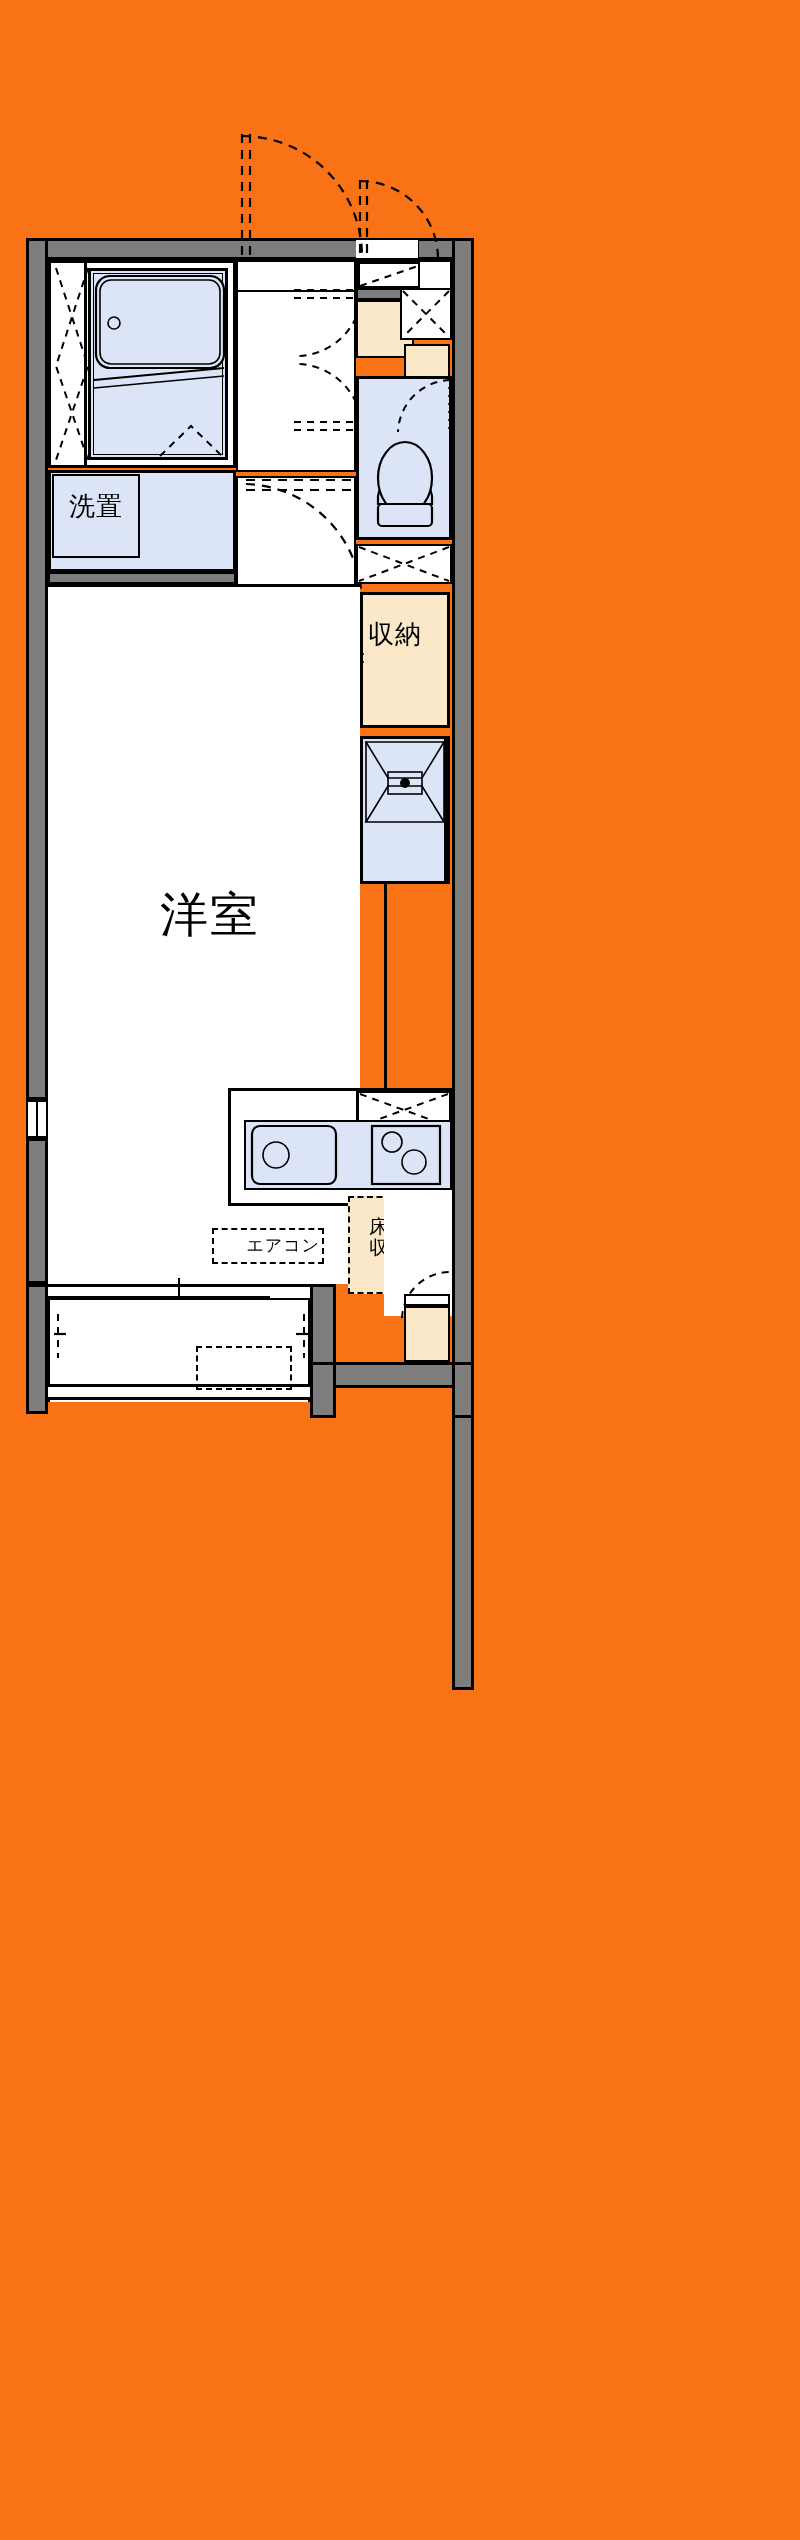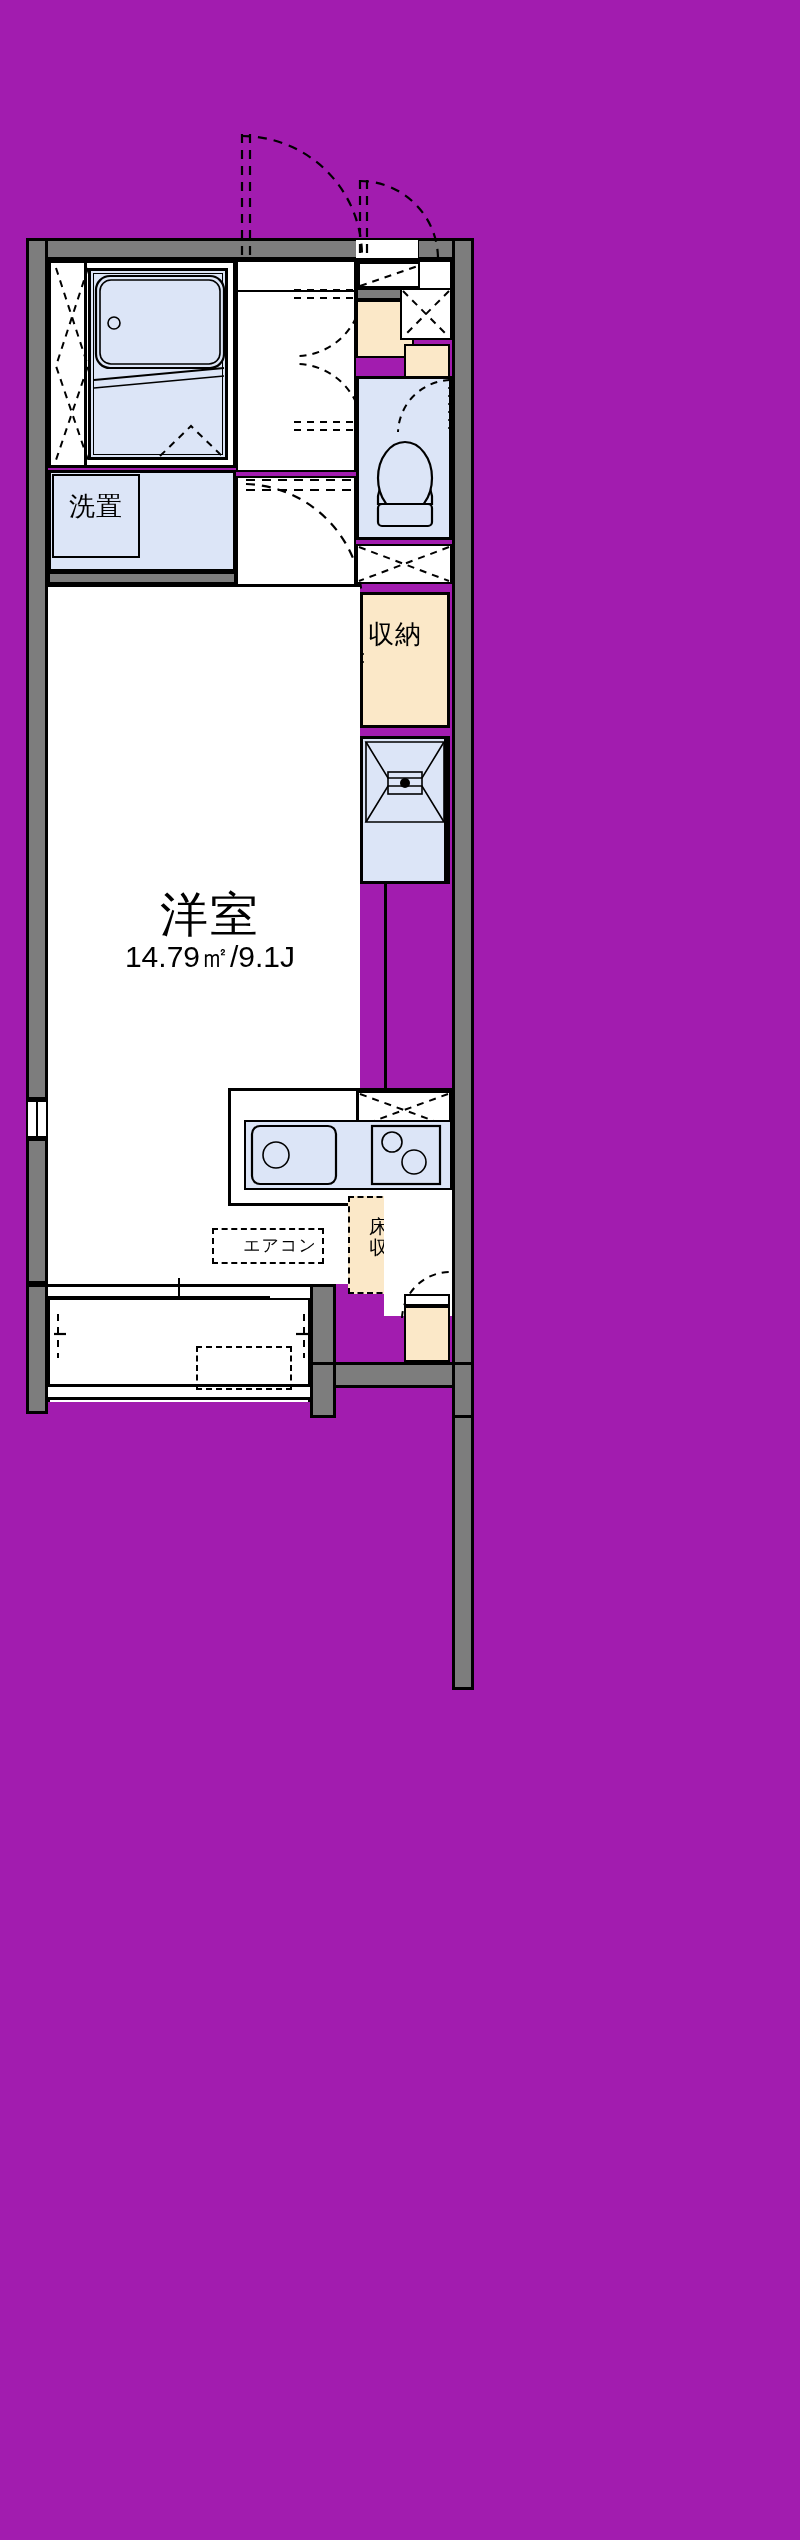--- a/index.html
+++ b/index.html
@@ -1,17 +1,17 @@
 <!DOCTYPE html>
 <html><head>
 <meta charset="utf-8">
 <style>
   html,body{margin:0;padding:0;background:#ffffff;}
   body{font-family:"Liberation Sans","DejaVu Sans",sans-serif;}
-  #stage{position:relative;width:800px;height:2540px;background:#a21caf;overflow:hidden;}
+  #stage{position:relative;width:800px;height:2540px;background:#f97316;overflow:hidden;}
   .abs{position:absolute;box-sizing:border-box;}
 
   
   .wall{background:#7d7d7d;border:3px solid #000;}
   .wall-thin{background:#7d7d7d;border:2px solid #000;}
   .blue{background:#dce5f7;border:2px solid #000;}
   .cream{background:#fbe8c8;border:2px solid #000;}
   .cream-dash{background:#fbe8c8;border:2px dashed #000;}
   .line{background:#000;}
   .dash-box{border:2px dashed #000;background:transparent;}
@@ -173,21 +173,20 @@
     <path d="M4 4 L4 84 M82 4 L82 84" class="s-stroke-thin"></path>
   </svg>
   <div class="abs line" style="left:444px; top:736px; width:3px; height:148px;"></div>
 
   <div class="abs line" style="left:384px; top:884px; width:3px; height:206px;"></div>
 
   <div class="abs" style="left:48px; top:584px; width:312px; height:700px; background:#fff;"></div>
   <div class="abs line" style="left:48px; top:584px; width:312px; height:3px;"></div>
 
   <div class="label lbl-room" style="left:90px; top:888px; width:240px;">洋室</div>
-  <div class="label lbl-area" style="left:70px; top:940px; width:280px;">14.79㎡/9.1J</div>
 
   <div class="abs" style="left:228px; top:1088px; width:224px; height:118px; background:#fff; border:3px solid #000; border-right:none;"></div>
 
   <div class="abs" style="left:356px; top:1090px; width:96px; height:40px; background:#fff; border:3px solid #000;"></div>
   <svg class="abs" style="left:356px; top:1090px;" width="96" height="40" viewBox="0 0 96 40">
     <path d="M4 4 L92 36 M92 4 L4 36" class="s-dash-thin"></path>
   </svg>
 
   <div class="abs blue" style="left:244px; top:1120px; width:208px; height:70px; border:2px solid #000;"></div>
 
@@ -200,21 +199,21 @@
     <rect x="2" y="2" width="68" height="58" class="s-fillblue"></rect>
     <circle cx="22" cy="18" r="10" class="s-stroke-thin" fill="#dce5f7"></circle>
     <circle cx="44" cy="38" r="12" class="s-stroke-thin" fill="#dce5f7"></circle>
   </svg>
 
   <div class="abs cream-dash" style="left:348px; top:1196px; width:82px; height:98px;"></div>
   <div class="label lbl-sm" style="left:348px; top:1216px; width:82px;">床下
 収納</div>
 
   <div class="abs dash-box" style="left:212px; top:1228px; width:112px; height:36px;"></div>
-  <div class="label lbl-xs" style="left:224px; top:1236px; width:112px;">エアコン</div>
+  <div class="label lbl-xs" style="left:208px; top:1236px; width:112px;text-align:right;">エアコン</div>
 
   <div class="abs" style="left:384px; top:1190px; width:68px; height:126px; background:#fff;"></div>
   <svg class="abs" style="left:400px; top:1270px;" width="54" height="52" viewBox="0 0 54 52">
     <path d="M2 48 A 48 48 0 0 1 50 2" class="s-dash-thin"></path>
   </svg>
   <div class="abs cream" style="left:404px; top:1306px; width:46px; height:56px; border:2px solid #000;"></div>
   <div class="abs" style="left:404px; top:1294px; width:46px; height:12px; background:#fff; border:2px solid #000;"></div>
 
   <div class="abs wall" style="left:26px; top:1284px; width:22px; height:130px;"></div>
 

